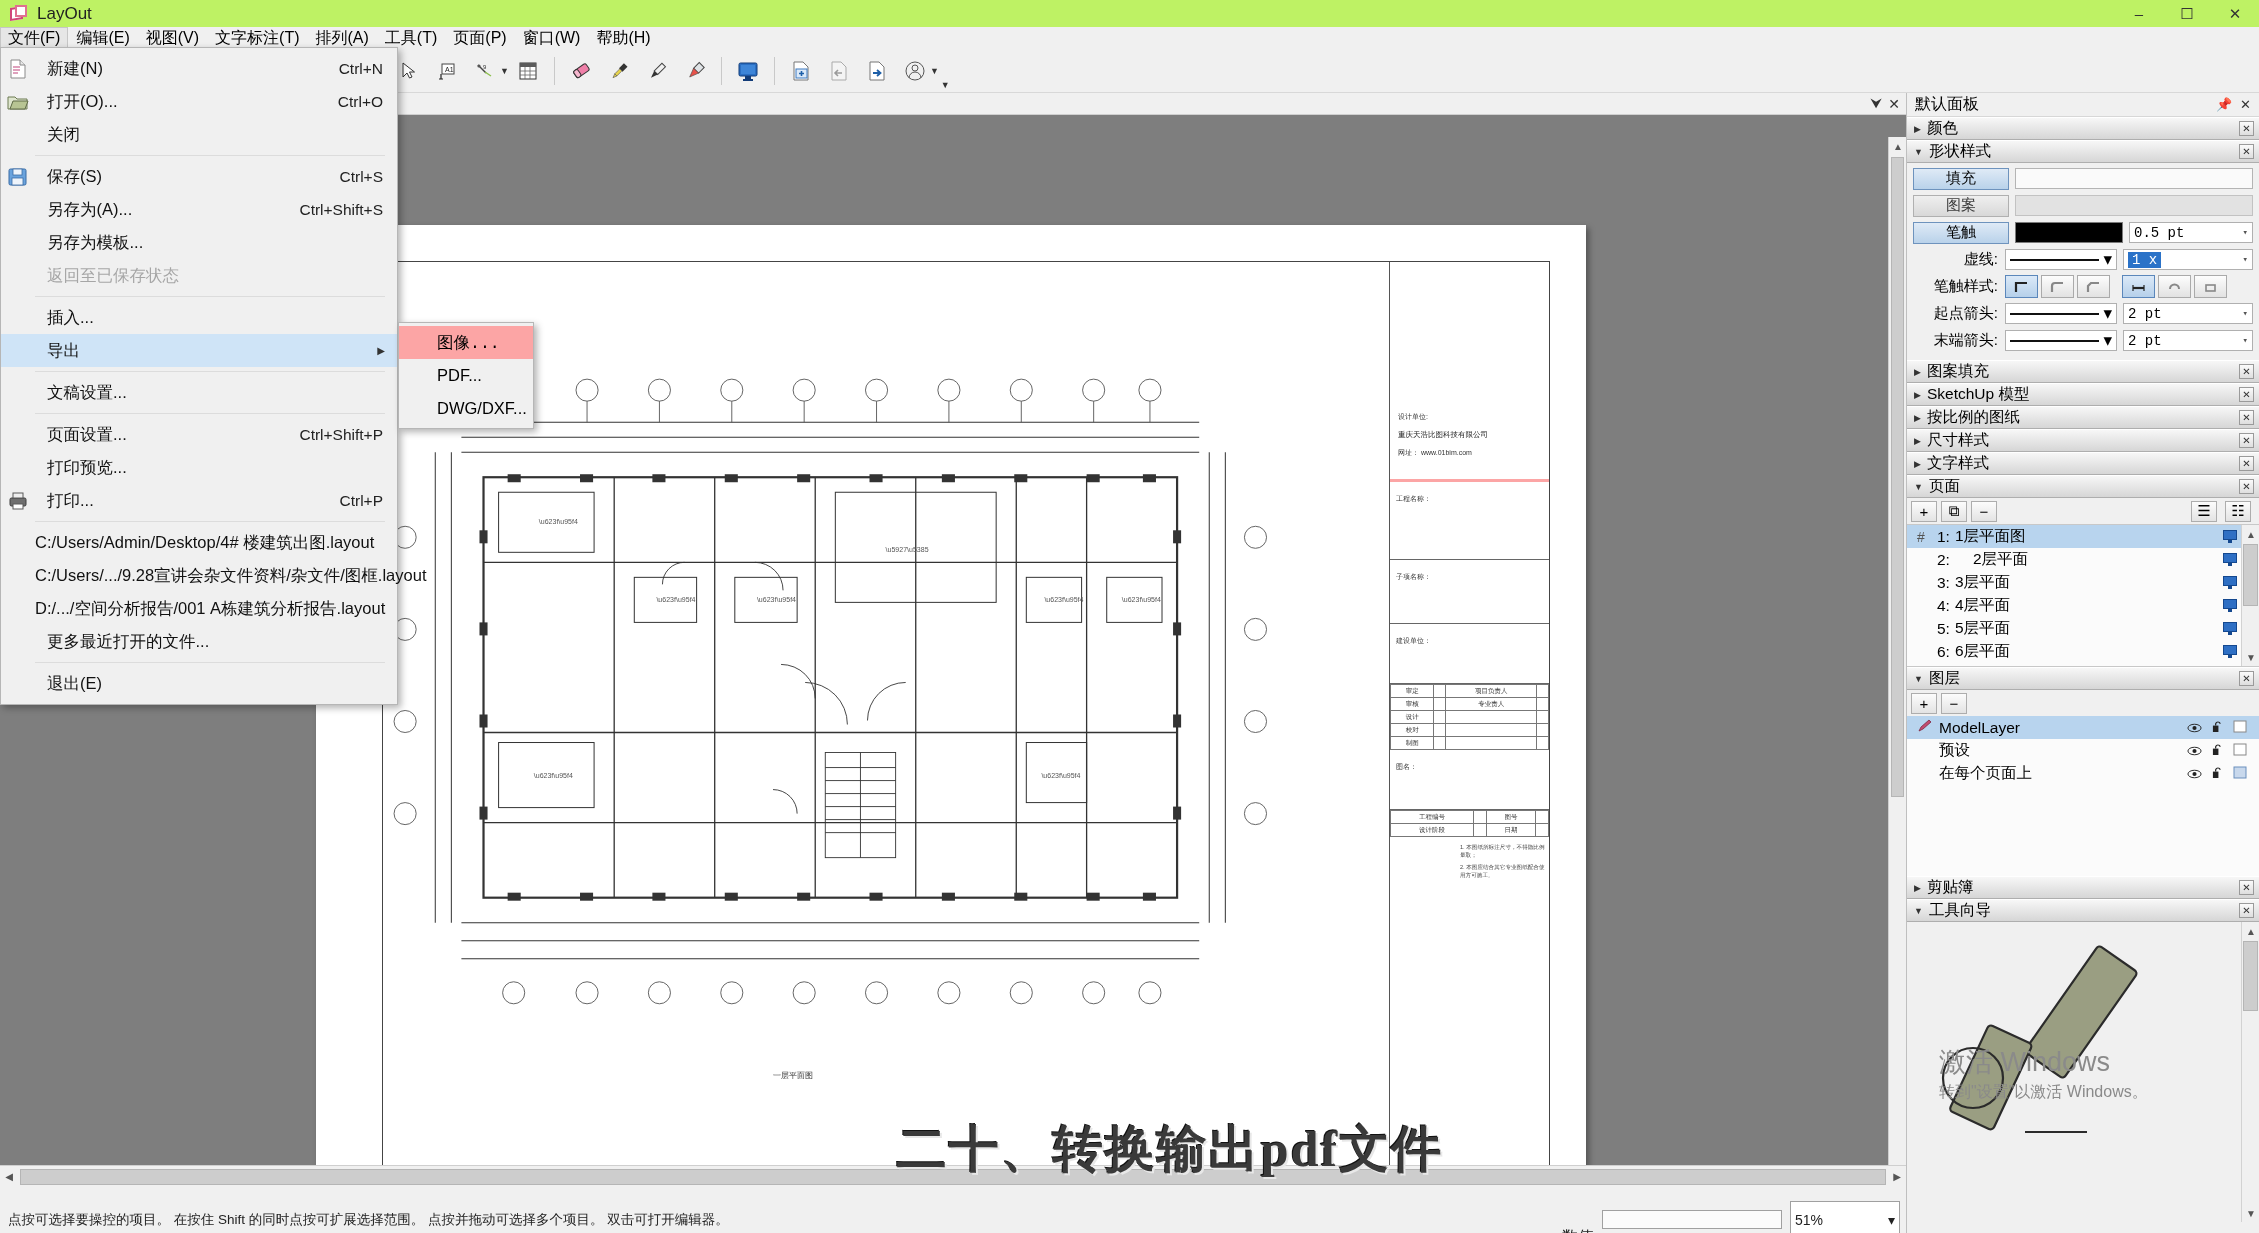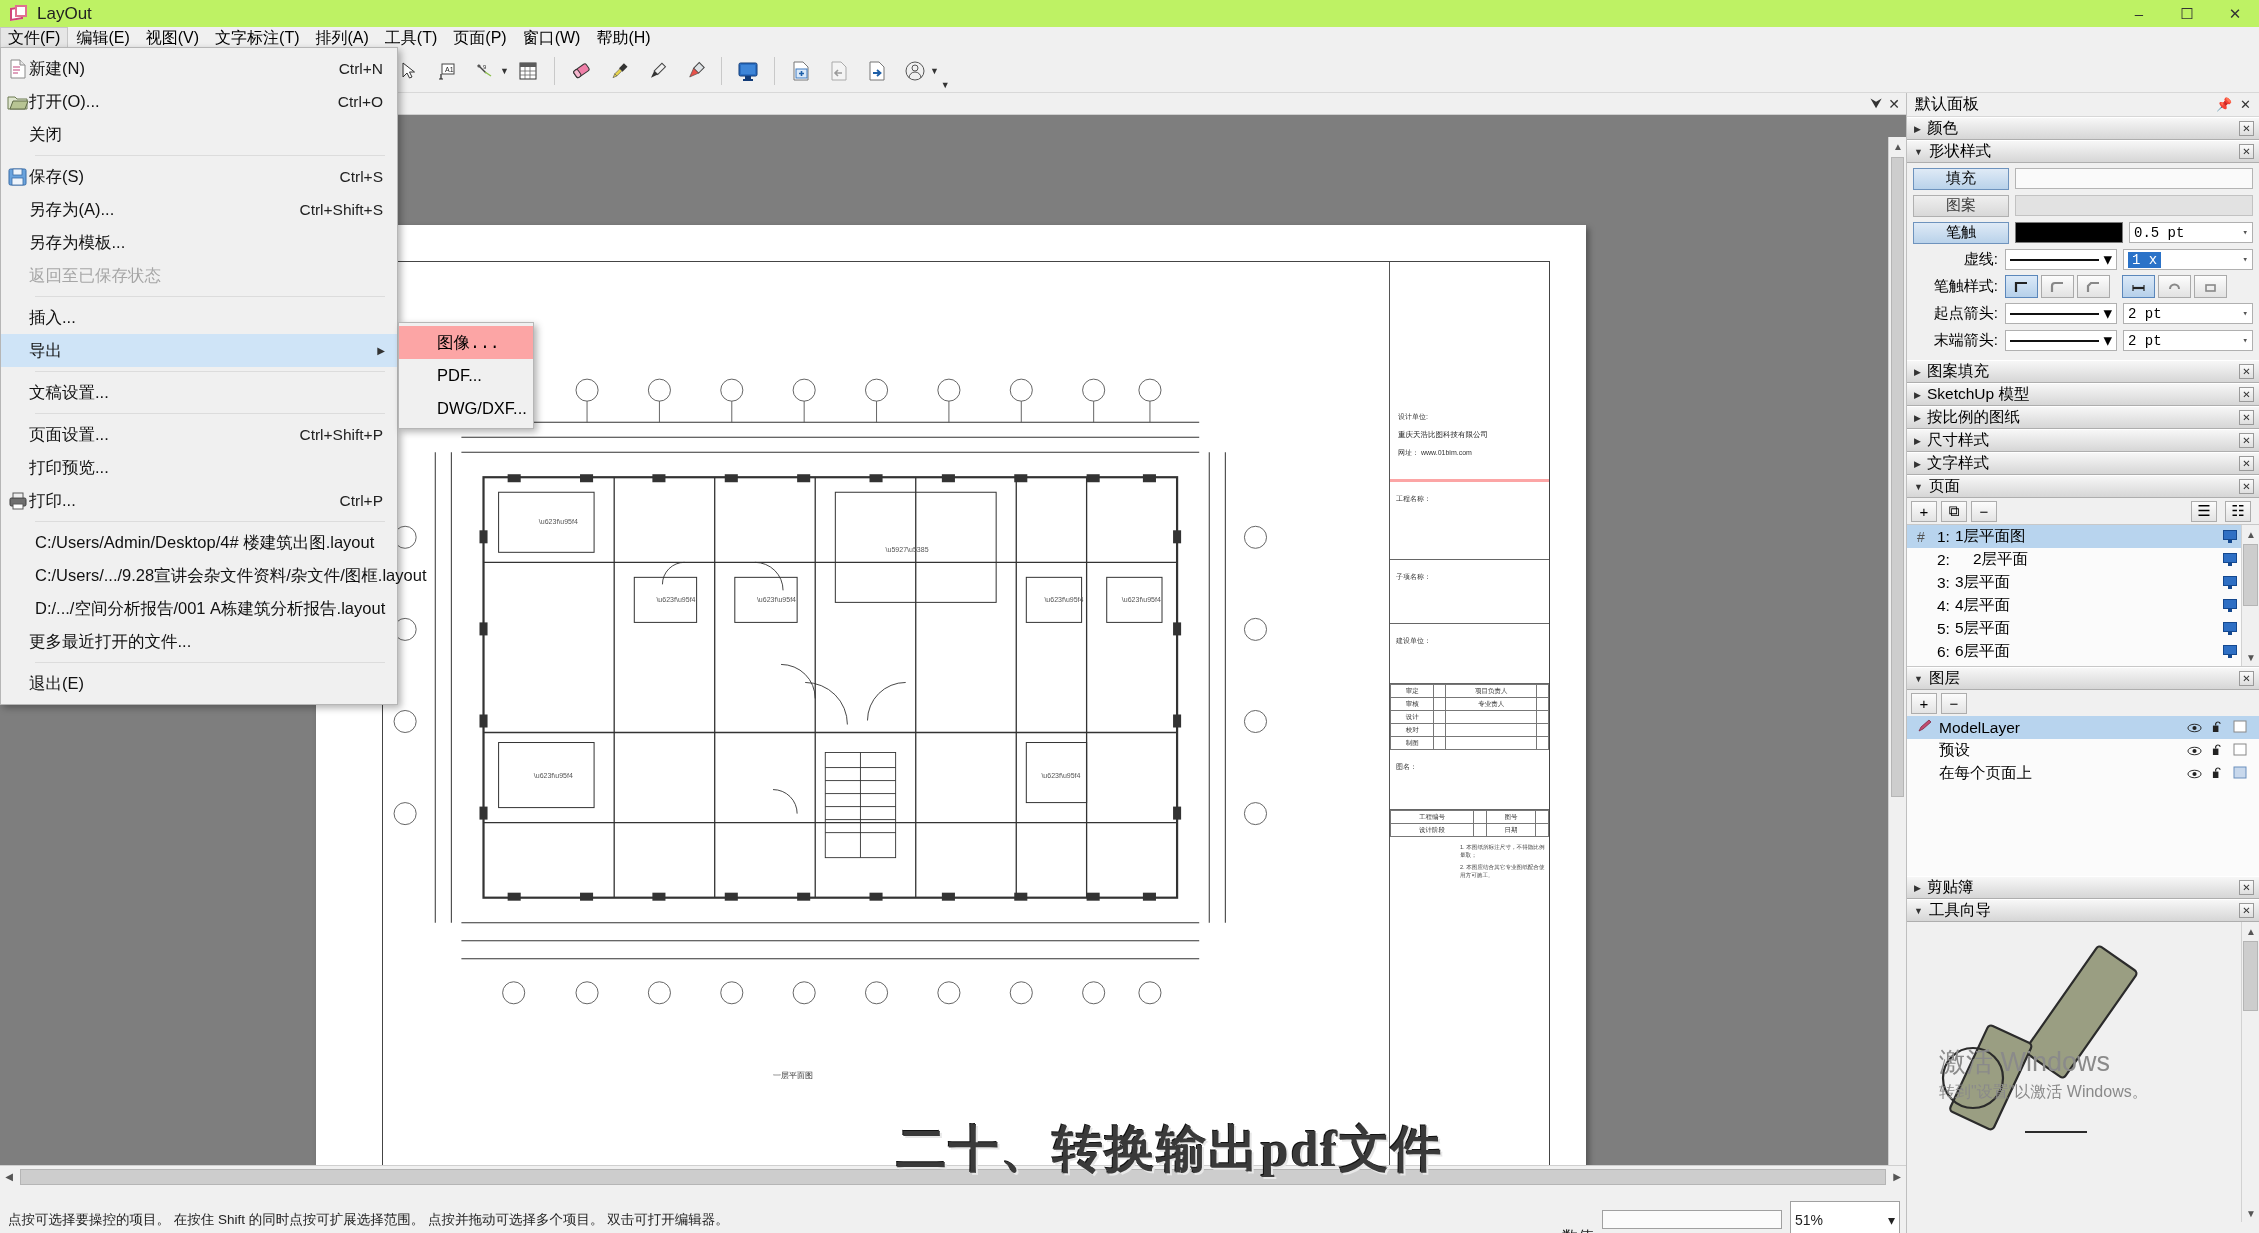--- a/index.html
+++ b/index.html
@@ -204,21 +204,21 @@
 
   
   .dropdown {
     position:absolute; left:0px; top:47px; width:398px;
     background:#f0f0f0; border:1px solid #b6b6b6;
     box-shadow:3px 3px 7px rgba(0,0,0,.3); z-index:50;
     padding:4px 0;
   }
   .dd-item {
     height:33px; display:flex; align-items:center; font-size:16.5px; color:#111;
-    padding-left:28px; position:relative; white-space:nowrap;
+    padding-left:46px; position:relative; white-space:nowrap;
   }
   .dd-item.sel { background:#cfe4f7; }
   .dd-item.disabled { color:#a6a6a6; }
   .dd-item .dd-ico { position:absolute; left:6px; top:7px; width:22px; height:20px; }
   .dd-item .dd-acc { margin-left:auto; padding-right:14px; font-size:15.5px; color:#222; }
   .dd-item .dd-sub { position:absolute; right:12px; font-size:10px; color:#333; }
   .dd-sep { height:1px; background:#dcdcdc; margin:4px 12px 4px 34px; }
 
   .submenu {
     position:absolute; left:398px; top:322px; width:136px;

